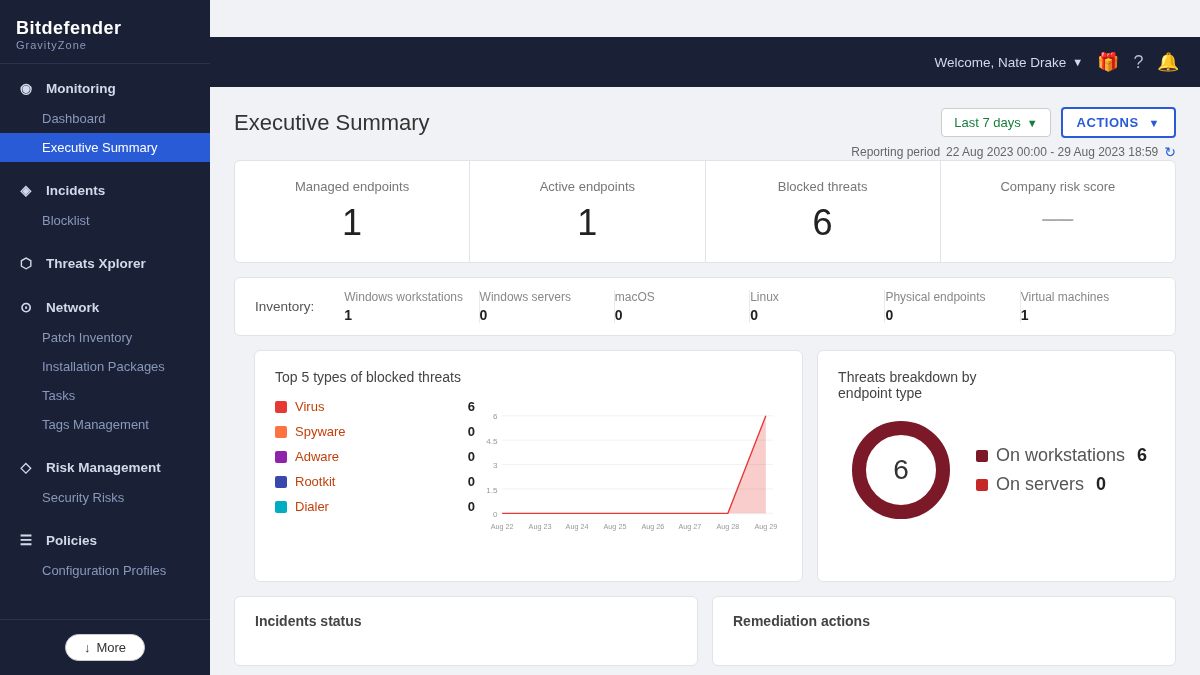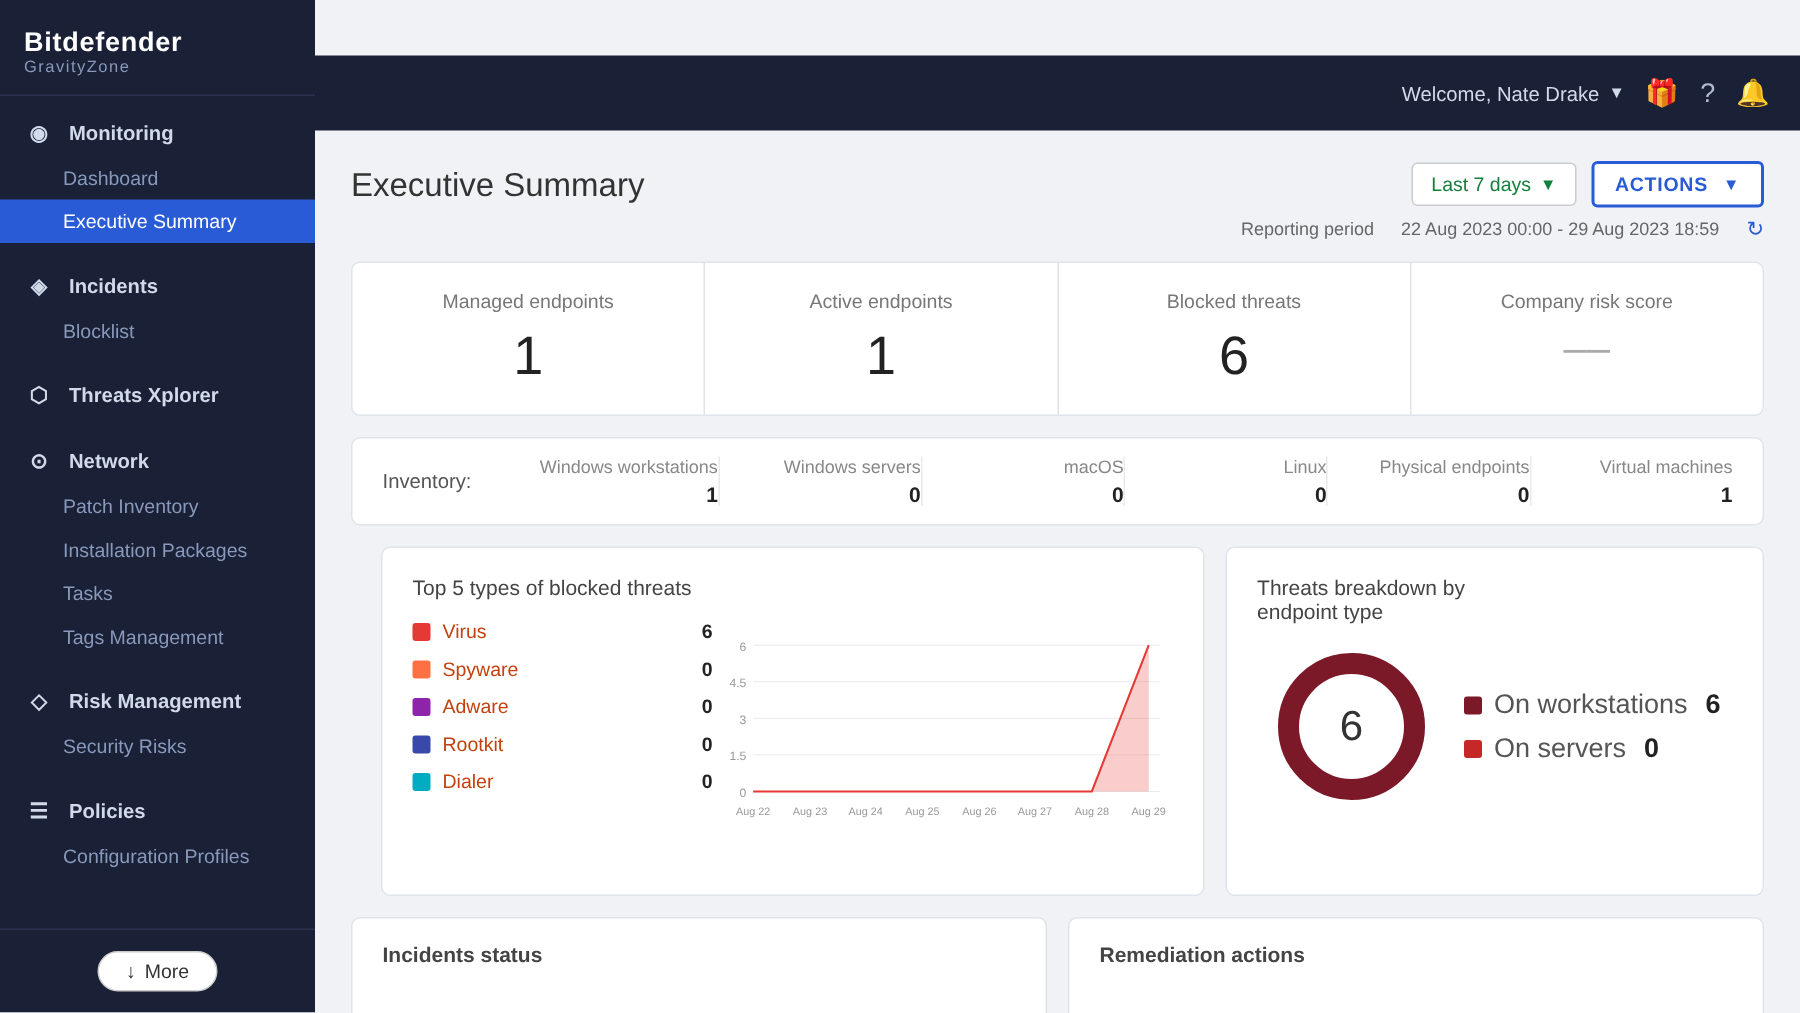--- a/index.html
+++ b/index.html
@@ -161,25 +161,24 @@
       display: flex;
       align-items: center;
       gap: 10px;
       letter-spacing: 0.5px;
     }
 
     .reporting-period {
       text-align: right;
       font-size: 12px;
       color: #666;
-      margin-bottom: 14px;
       display: flex;
       align-items: center;
       justify-content: flex-end;
-      gap: 18px;
+      gap: 6px;
     }
     .refresh-icon { color: #2a5bd7; cursor: pointer; font-size: 14px; }
 
     
     .stats-row {
       background: #fff;
       border: 1px solid #e0e4ea;
       border-radius: 6px;
       display: flex;
       margin-bottom: 14px;
@@ -221,21 +220,21 @@
       margin-right: 30px;
       flex-shrink: 0;
     }
     .inv-items {
       display: flex;
       gap: 0;
       flex: 1;
     }
     .inv-item {
       flex: 1;
-      text-align: right;
+      text-align: left;
       border-left: 1px solid #e8eaef;
     }
     .inv-item:first-child { border-left: none; }
     .inv-name {
       font-size: 12px;
       color: #888;
       margin-bottom: 3px;
     }
     .inv-value {
       font-size: 14px;

